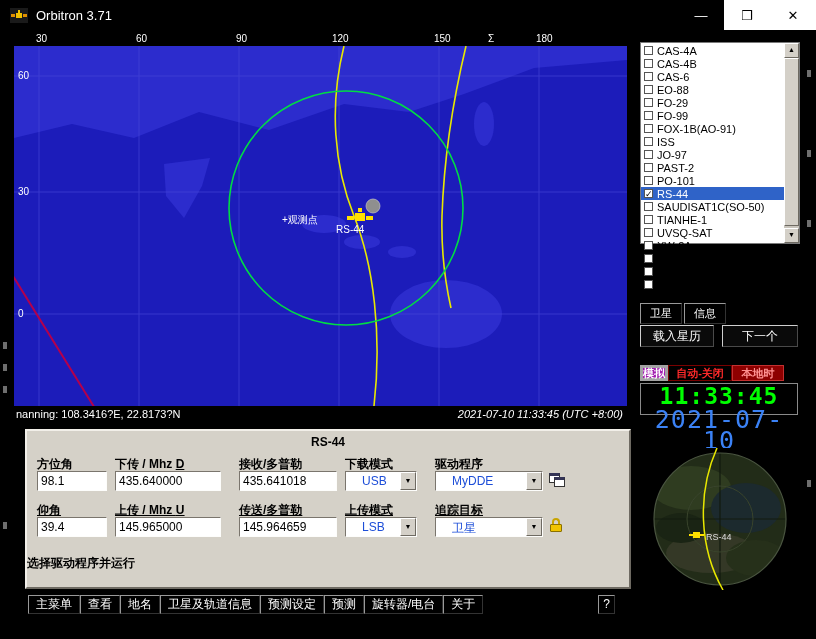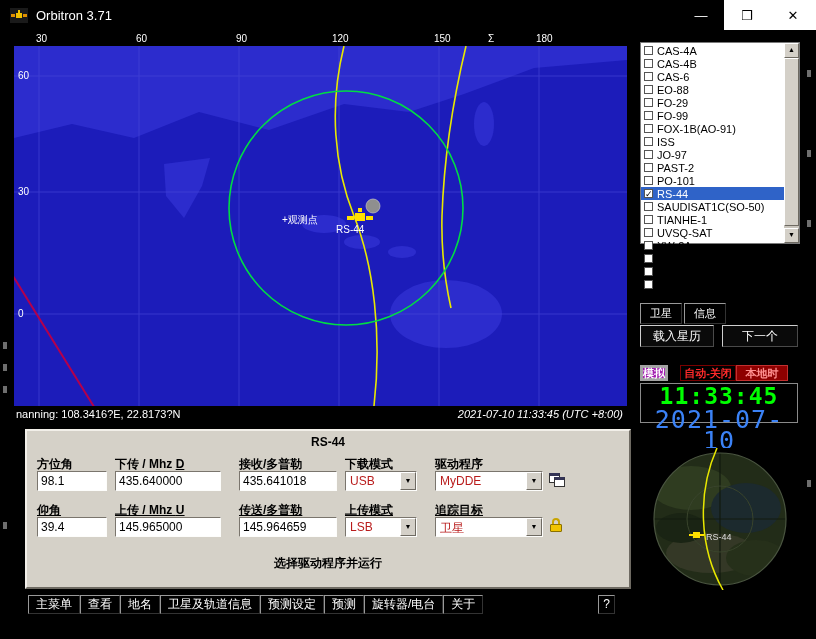--- a/index.html
+++ b/index.html
@@ -42,41 +42,41 @@
   .ltab { background:#000; color:#fff; font-size:11px; padding:2px 9px; border:1px solid; border-color:#999 #333 #333 #999; }
   .action-row { position:absolute; left:640px; top:325px; width:160px; display:flex; }
   .dk-btn { background:#0a0a0a; color:#fff; font-size:12px; height:22px; border:1px solid; border-color:#cfcfcf #4a4a4a #4a4a4a #cfcfcf; display:flex; align-items:center; justify-content:center; }
   .btn-load { width:74px; margin-right:8px; }
   .btn-next { width:76px; }
 
   
   .simbar { position:absolute; left:640px; top:365px; width:158px; height:16px; display:flex; font-size:11px; font-weight:bold; }
   .sim-cell { height:16px; display:flex; align-items:center; justify-content:center; }
   .sim-sim { width:28px; background:#a21caf; color:#fff; border:3px solid #a3a3a3; }
-  .sim-auto { width:56px; background:#000; color:#ff2a2a; border:1px solid #7a0000;margin-left:12px; }
+  .sim-auto { width:64px; background:#000; color:#ff2a2a; border:1px solid #7a0000; }
   .sim-local { width:52px; background:#8e0000; color:#ff9090; border:1px solid #c23030; }
 
   
-  .clock { position:absolute; left:640px; top:383px; width:158px; height:40px; background:#000; border:1px solid #8a8a8a; text-align:center; font-family:"DejaVu Sans Mono",monospace; }
+  .clock { position:absolute; left:640px; top:383px; width:158px; height:32px; background:#000; border:1px solid #8a8a8a; text-align:center; font-family:"DejaVu Sans Mono",monospace; }
   .clock .t { color:#00ff00; font-size:23px; font-weight:bold; line-height:25px; letter-spacing:1px; }
   .clock .d { color:#3b82f6; font-size:25px; line-height:21px; letter-spacing:1px; }
 
   
   .panel { position:absolute; left:25px; top:429px; width:606px; height:160px; background:#d5d1c8; border:2px solid; border-color:#f2efe9 #6e6a62 #6e6a62 #f2efe9; }
   .panel-title { position:absolute; left:0; top:4px; width:100%; text-align:center; font-size:12px; font-weight:bold; color:#000; }
   .flabel { position:absolute; font-size:12px; font-weight:bold; color:#000; white-space:nowrap; }
   .hk { text-decoration:underline; }
   .tinput { position:absolute; height:20px; background:#fff; border:1px solid; border-color:#7a756d #fdfdfb #fdfdfb #7a756d; font-family:"Liberation Sans",sans-serif; font-size:12px; padding:0 3px; color:#000; }
   .combo { position:absolute; height:20px; background:#fff; border:1px solid; border-color:#7a756d #fdfdfb #fdfdfb #7a756d; }
-  .combo .val { font-size:12px; color:#b91c1c; padding:2px 18px 0 4px; white-space:nowrap; }
+  .combo .val { font-size:12px; color:#1d4ed8; padding:2px 18px 0 16px; white-space:nowrap; }
   .combo .arrow { position:absolute; right:0; top:0; bottom:0; width:16px; background:#d4d0c8; border:1px solid; border-color:#fff #6e6a62 #6e6a62 #fff; font-size:7px; line-height:16px; text-align:center; color:#000; }
   .r1l { top:25px; } .r1i { top:40px; } .r2l { top:71px;text-decoration:underline; } .r2i { top:86px; }
   .c1 { left:10px; } .c2 { left:88px; } .c3 { left:212px; } .c4 { left:318px; } .c5 { left:408px; }
   .w1 { width:70px; } .w2 { width:106px; } .w3 { width:98px; } .w4 { width:72px; } .w5 { width:108px; }
-  .hint { position:absolute; top:124px; width:100%; text-align:center; font-size:12px; font-weight:bold; color:#000; }
+  .hint { position:absolute; top:124px; width:100%; text-align:left; font-size:12px; font-weight:bold; color:#000; }
   .cascade-icon { position:absolute; left:522px; top:42px; width:16px; height:14px; }
   .cascade-icon .wa { position:absolute; left:0; top:0; width:11px; height:10px; background:#fff; border:1px solid #333; border-top:3px solid #335; }
   .cascade-icon .wb { position:absolute; left:5px; top:4px; width:11px; height:10px; background:#fff; border:1px solid #333; border-top:3px solid #335; }
   .lock-icon { position:absolute; left:522px; top:87px; width:14px; height:14px; }
   .lock-icon .shackle { position:absolute; left:3px; top:0; width:8px; height:7px; border:2px solid #c8a400; border-bottom:none; border-radius:5px 5px 0 0; }
   .lock-icon .body { position:absolute; left:1px; top:6px; width:12px; height:8px; background:#f0c400; border:1px solid #8a7000; border-radius:1px; }
 
   
   .radar { position:absolute; left:641px; top:448px; width:158px; height:142px; }
   .radar-label { fill:#ddd; font-size:9px; font-family:"Liberation Sans",sans-serif; }

